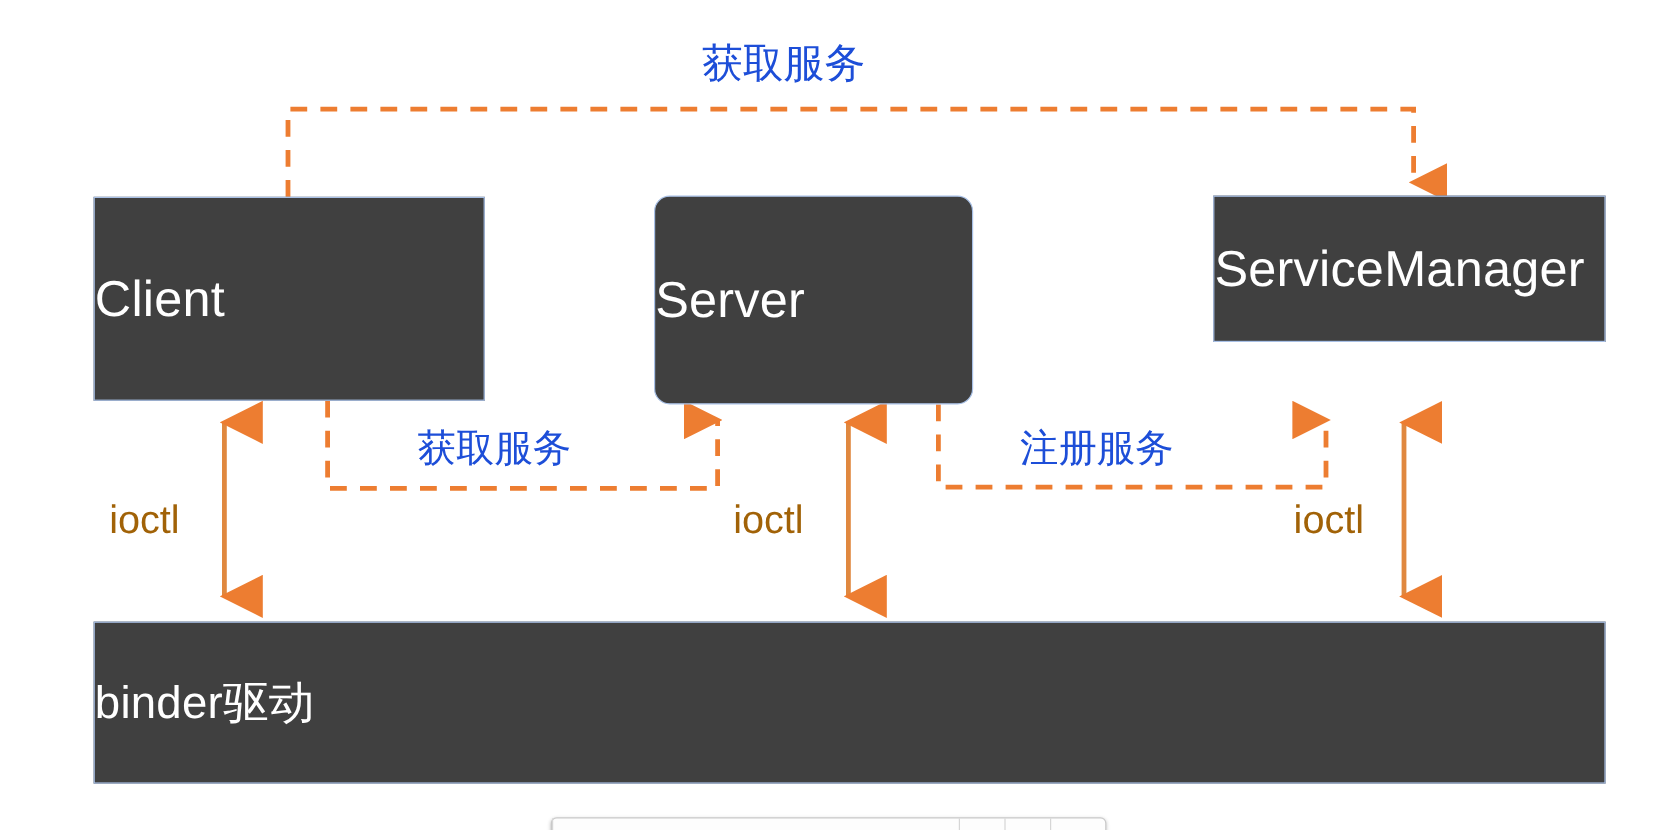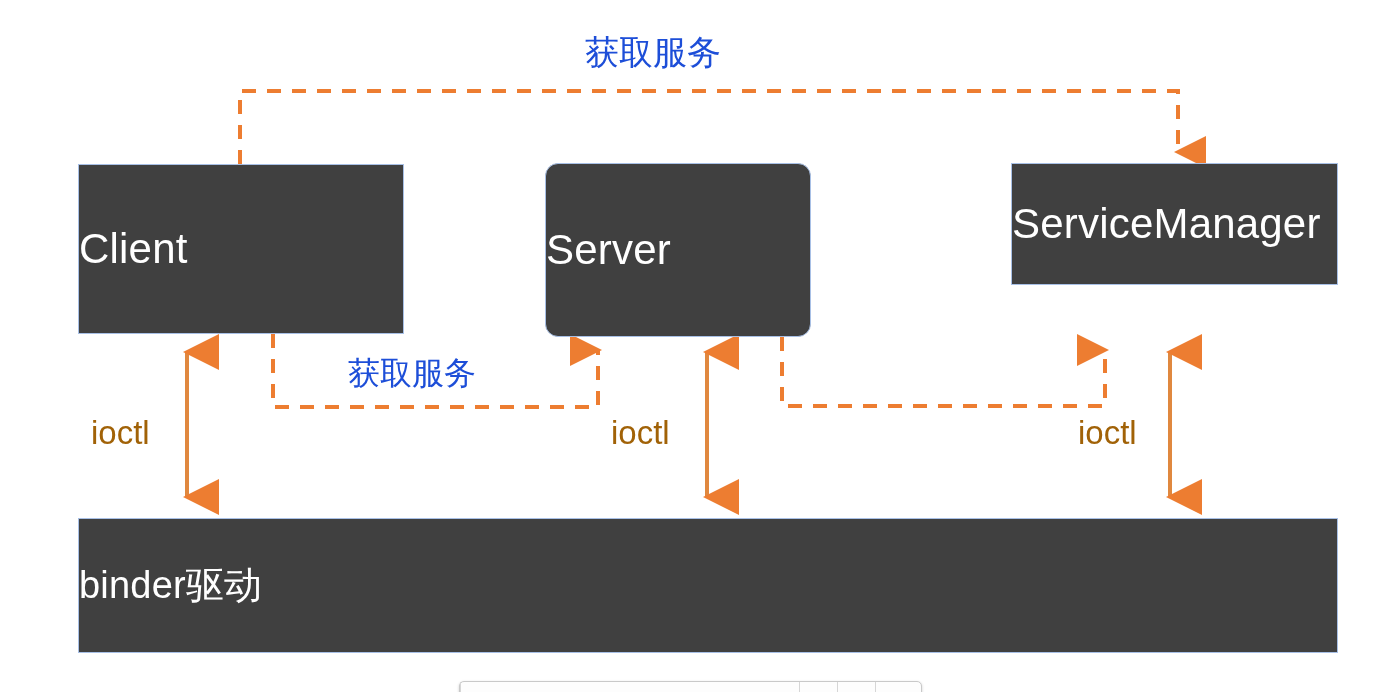--- a/index.html
+++ b/index.html
@@ -167,20 +167,21 @@
   </div>
 
   <div class="node" id="node-binder">
     <span class="node-label">binder驱动</span>
   </div>
 
   <div class="caption" id="cap-get">获取服务</div>
 
   <div class="caption" id="cap-call">获取服务</div>
 
+  <div class="caption" id="cap-register">注册服务</div>
 
   <div class="ioctl-label" id="ioctl-1">ioctl</div>
 
   <div class="ioctl-label" id="ioctl-2">ioctl</div>
 
   <div class="ioctl-label" id="ioctl-3">ioctl</div>
 
   <div id="bottom-bar">
     <div class="bar-seg bar-main"></div>
     <div class="bar-seg bar-s1"></div>

